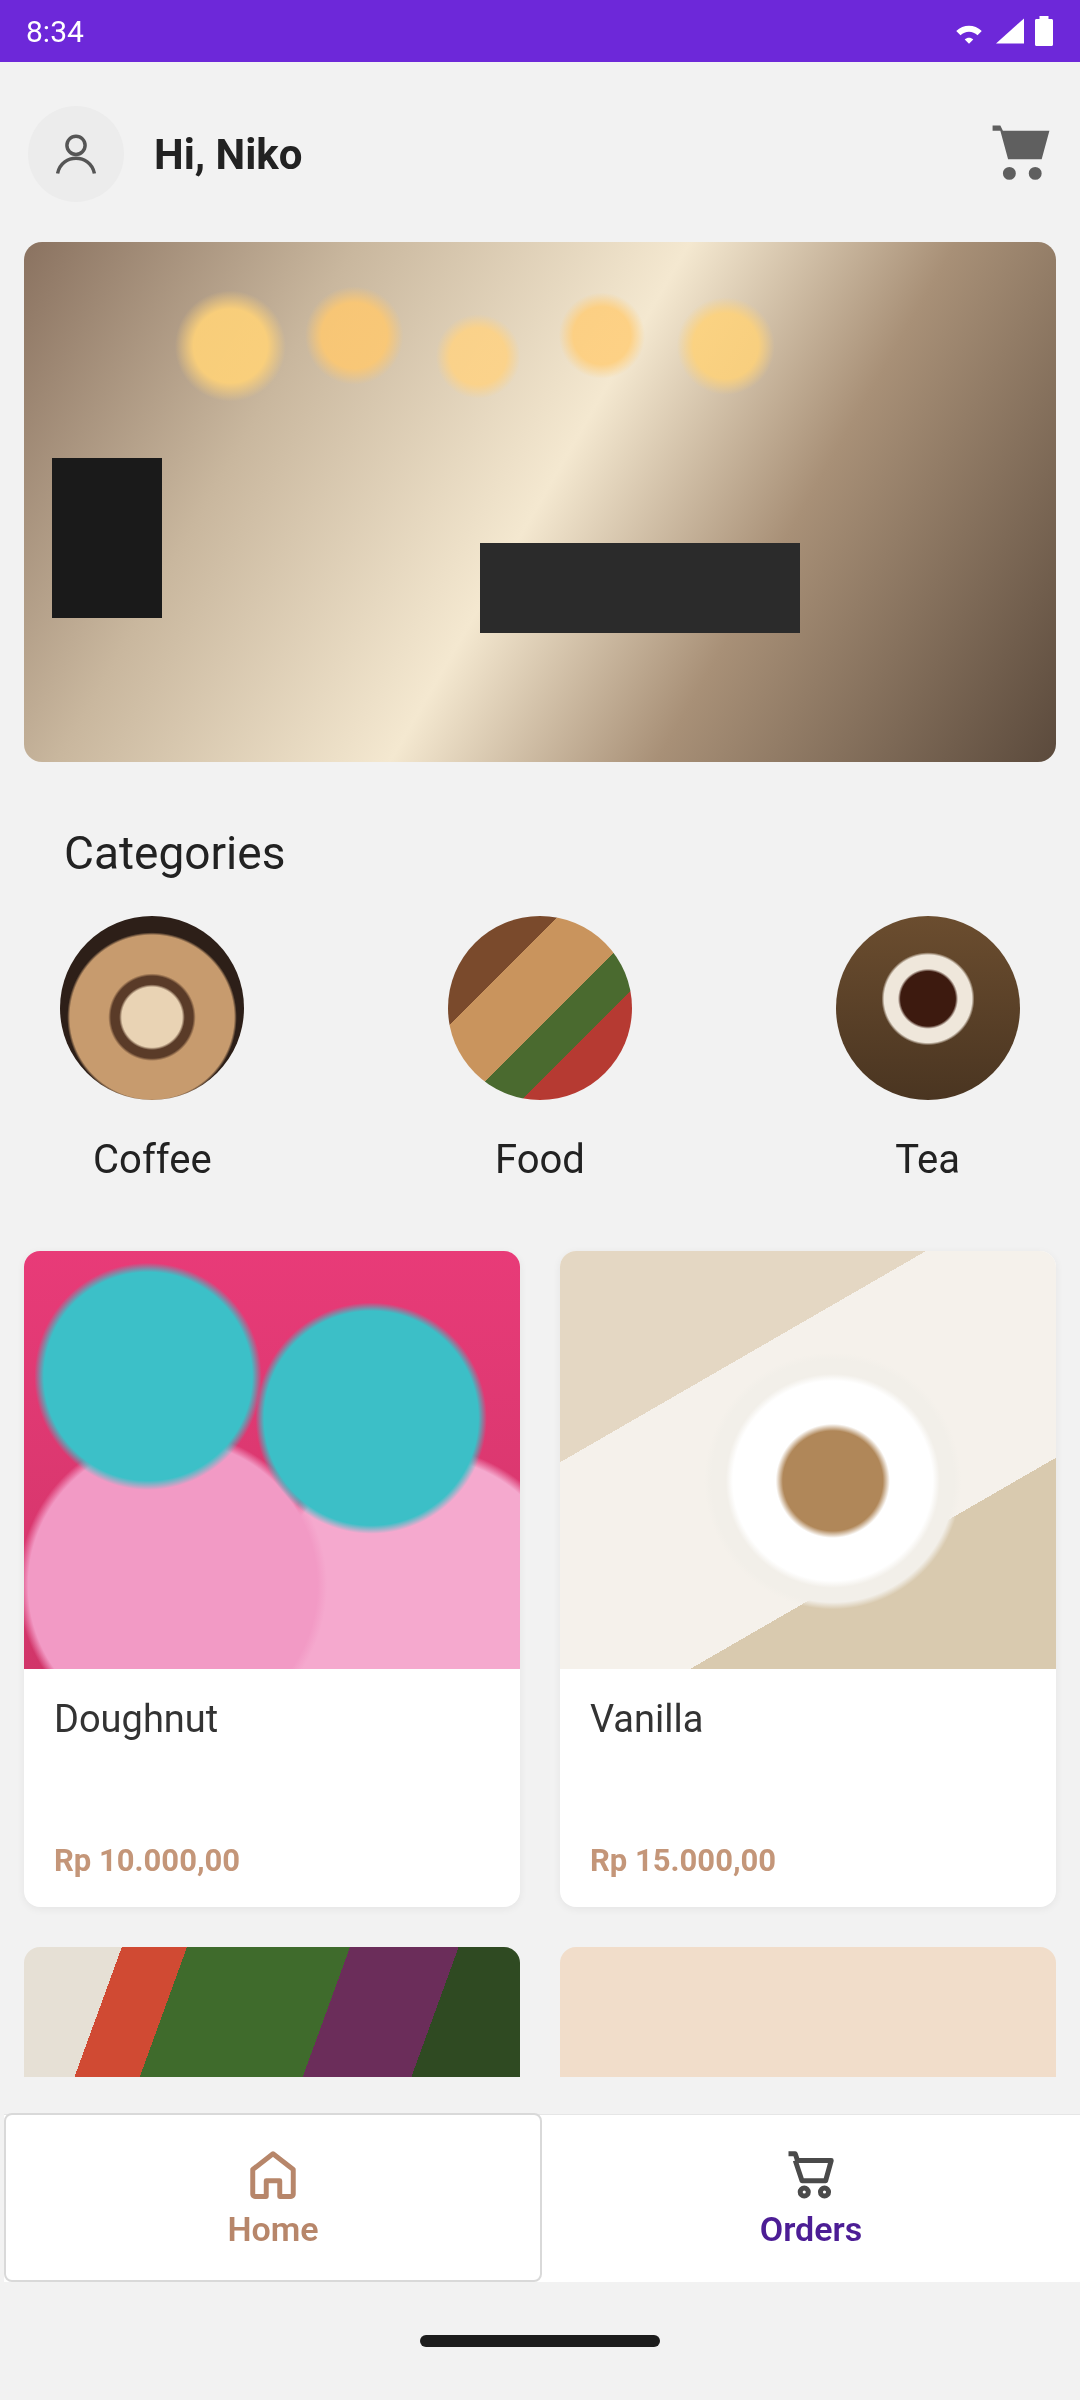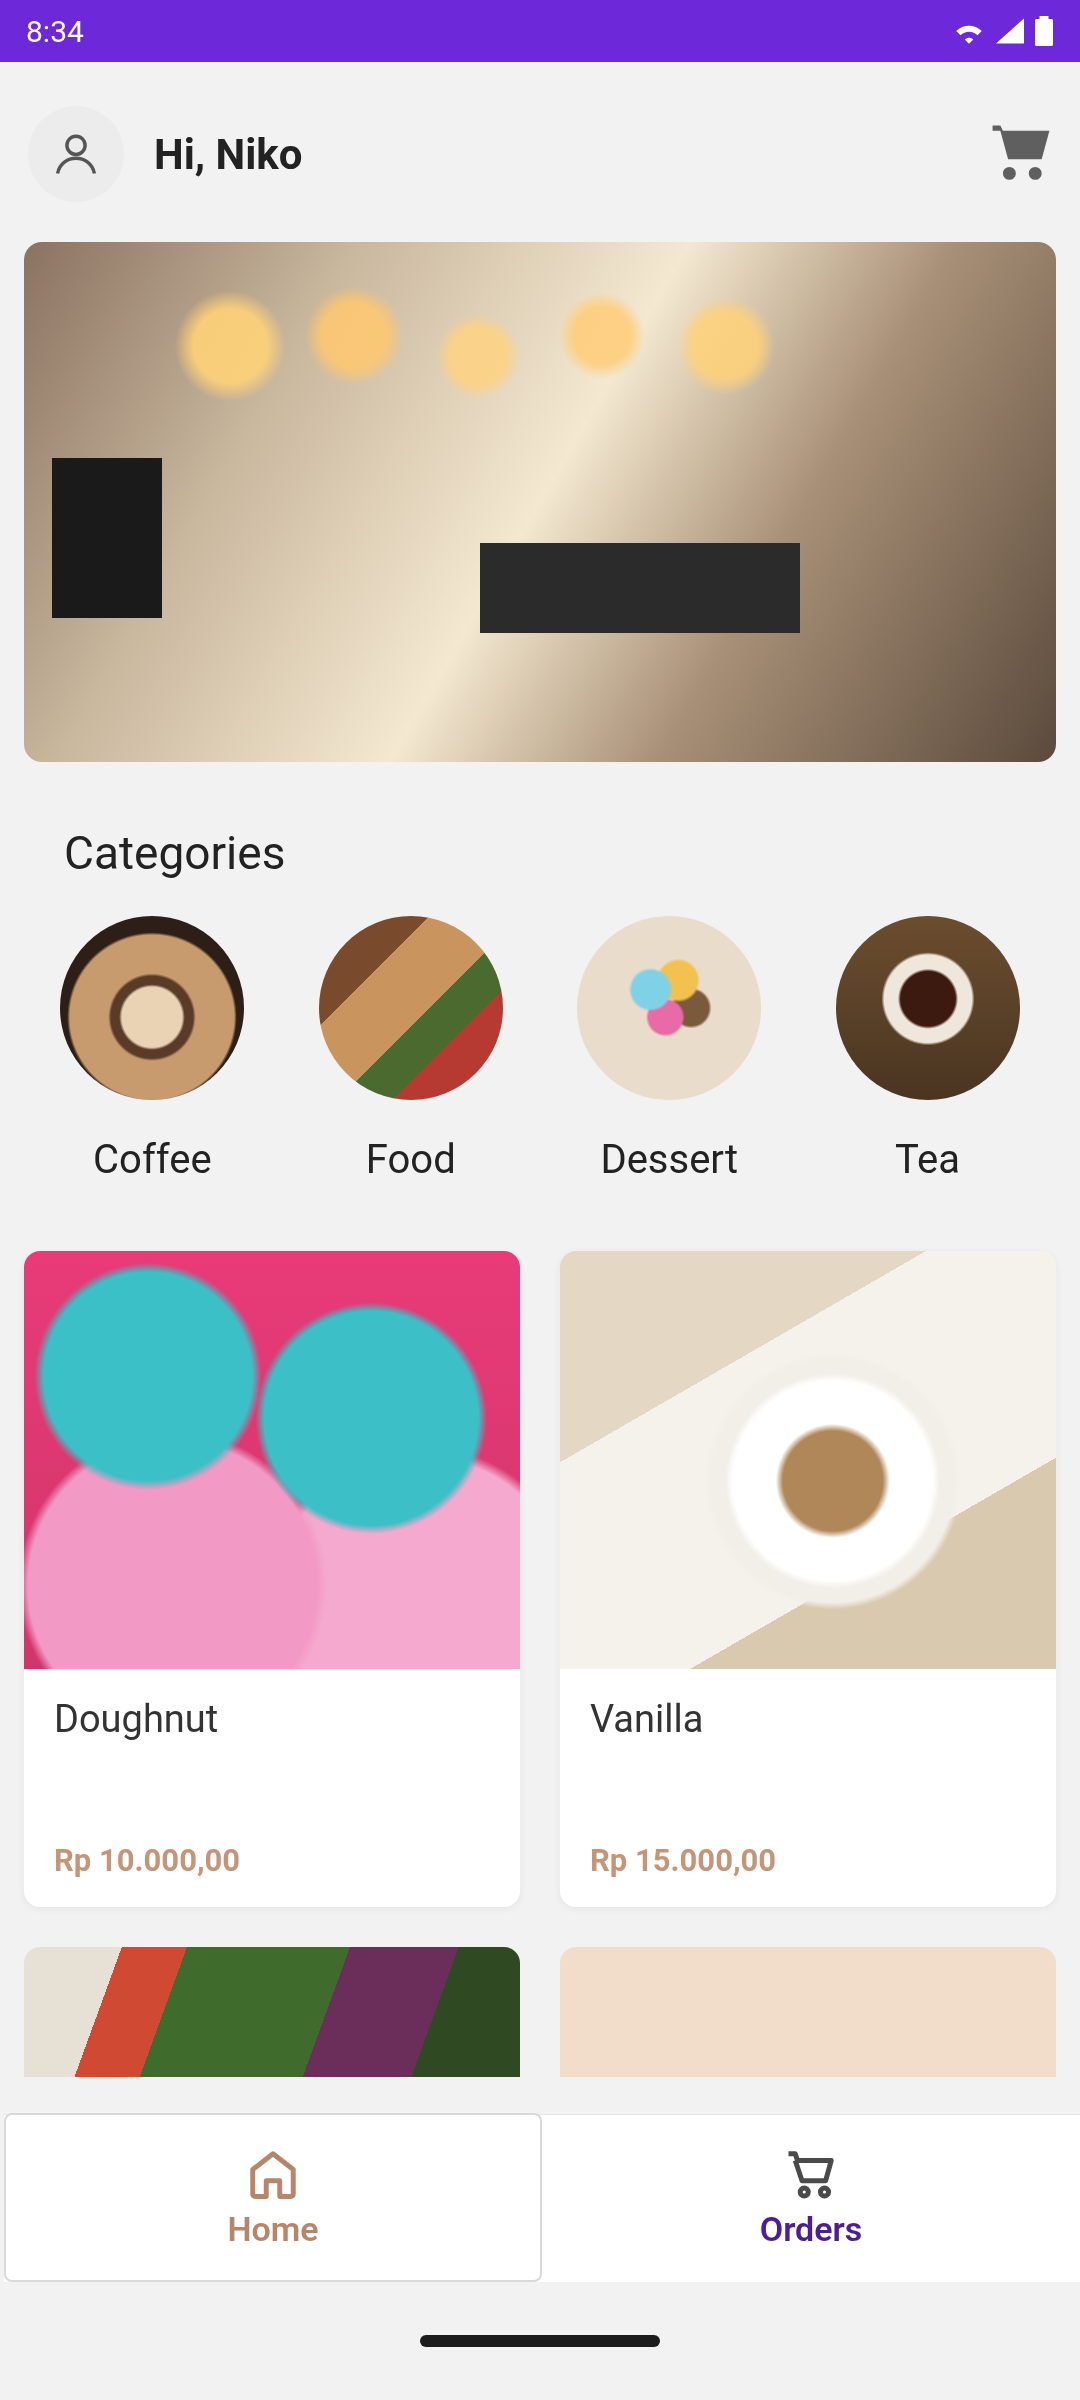--- a/index.html
+++ b/index.html
@@ -98,24 +98,20 @@
   <div class="cats">
     <div class="cat">
       <div class="cat-img cat-coffee"></div>
       <div class="cat-label">Coffee</div>
     </div>
     <div class="cat">
       <div class="cat-img cat-food"></div>
       <div class="cat-label">Food</div>
     </div>
     <div class="cat">
-      <div class="cat-img cat-dessert"></div>
-      <div class="cat-label">Dessert</div>
-    </div>
-    <div class="cat">
       <div class="cat-img cat-tea"></div>
       <div class="cat-label">Tea</div>
     </div>
   </div>
 
   <div class="grid">
     <div class="card">
       <div class="card-img img-doughnut"></div>
       <div class="card-body">
         <div class="card-name">Doughnut</div>

